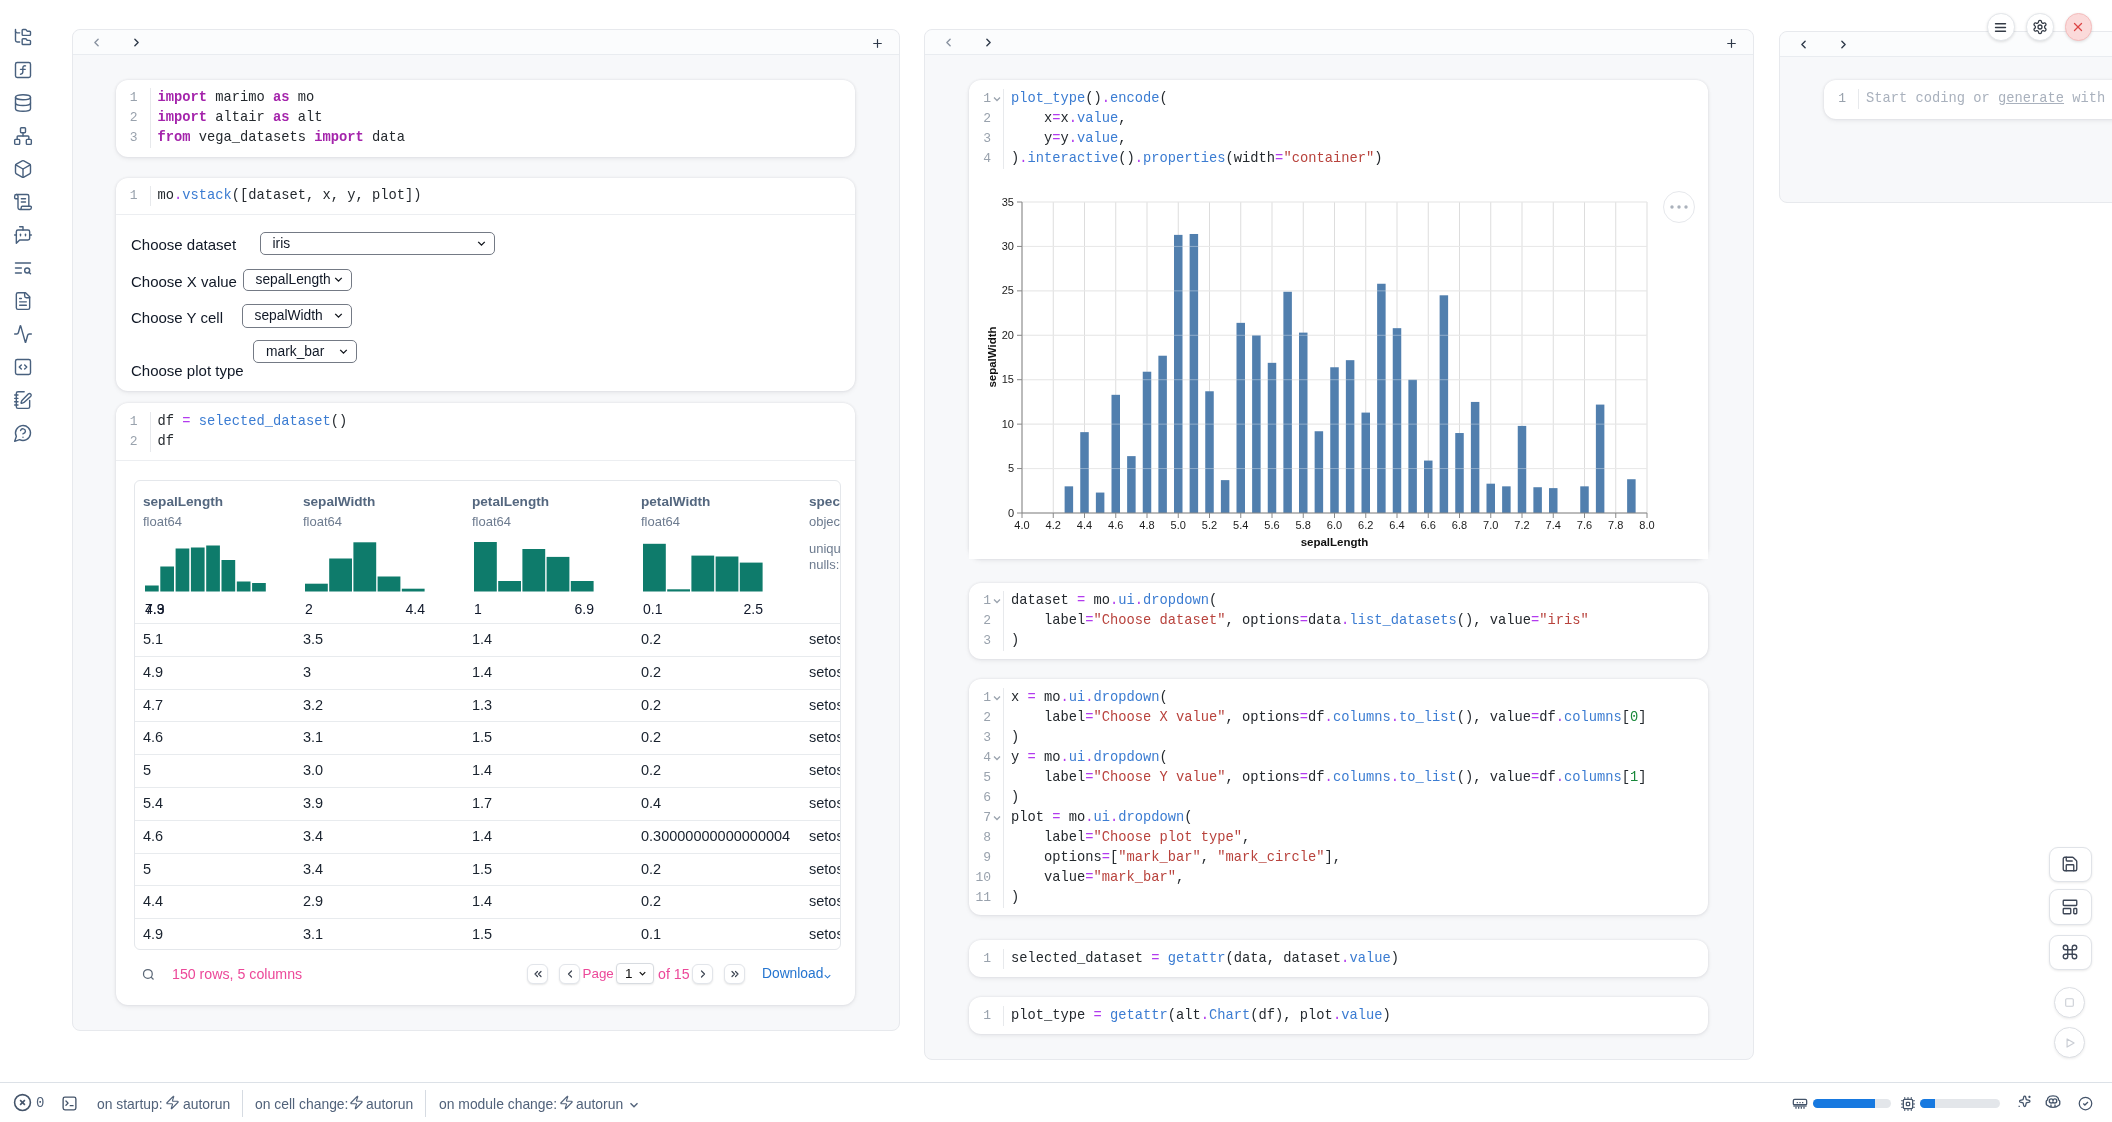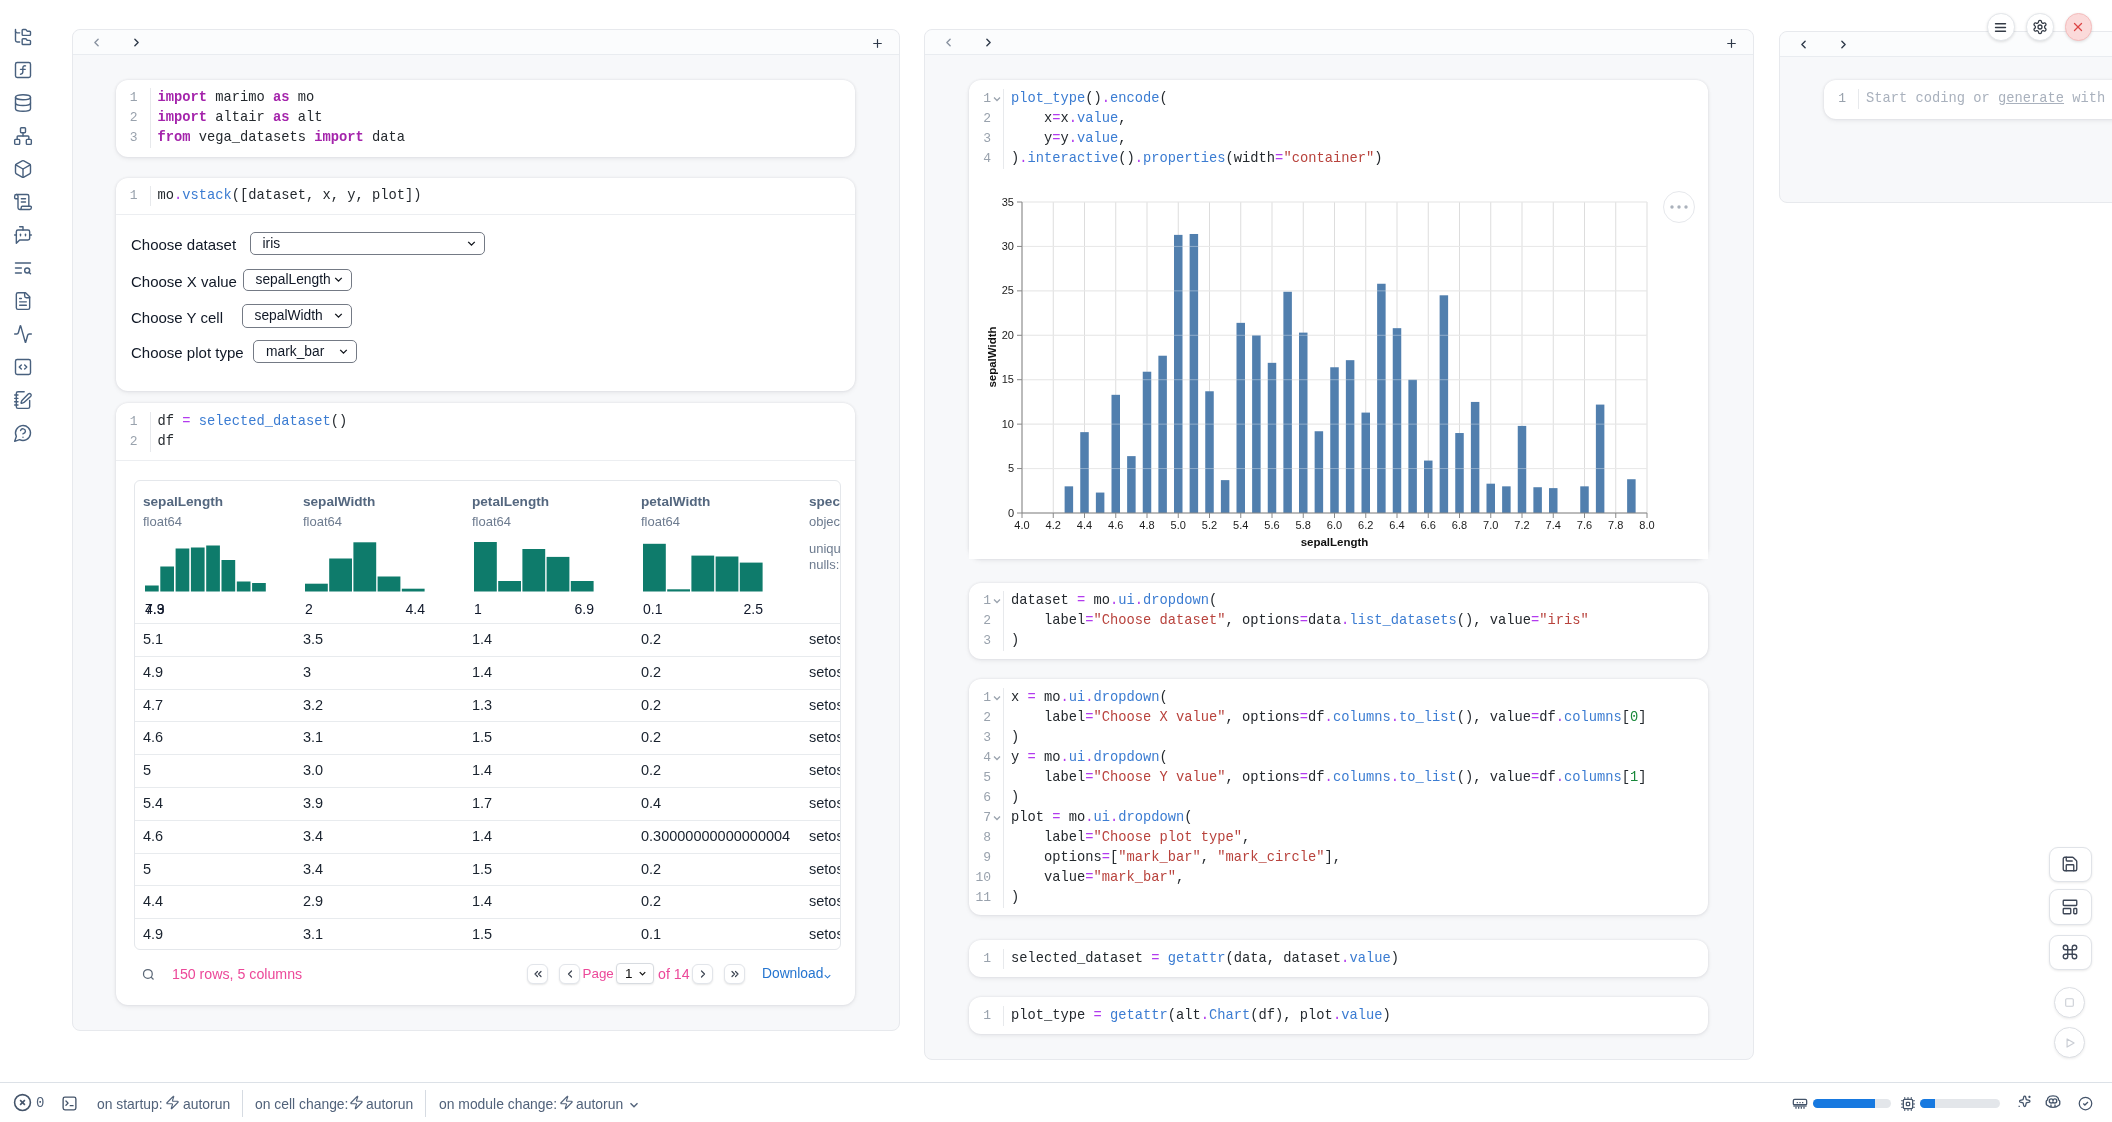--- a/index.html
+++ b/index.html
@@ -150,41 +150,41 @@
         <div class="cl"><span class="ln">2</span><span class="lc"><span class="k">import</span> altair <span class="k">as</span> alt</span></div>
         <div class="cl"><span class="ln">3</span><span class="lc"><span class="k">from</span> vega_datasets <span class="k">import</span> data</span></div>
       </div>
     </div>
     <div class="cell" style="left:42.5px;top:147.5px;width:739px;height:213.5px">
       <div class="code" style="padding:8.5px 0">
         <div class="cl"><span class="ln">1</span><span class="lc">mo<span class="o">.</span><span class="f">vstack</span>([dataset, x, y, plot])</span></div>
       </div>
       <div class="divider" style="top:36px"></div>
       <div class="lbl" style="left:15.5px;top:58.5px">Choose dataset</div>
-      <div class="sel" style="left:134px;top:54.5px;width:235px;height:23px">
+      <div class="sel" style="left:144px;top:54.5px;width:235px;height:23px">
         <span>iris</span>
         <svg width="13" height="13" viewBox="0 0 24 24" fill="none" stroke="#14181f" stroke-width="2.6">
           <path d="m6 9 6 6 6-6"></path>
         </svg>
       </div>
       <div class="lbl" style="left:15.5px;top:95.0px">Choose X value</div>
       <div class="sel" style="left:127.0px;top:91.0px;width:109.5px;height:22.5px">
         <span>sepalLength</span>
         <svg width="13" height="13" viewBox="0 0 24 24" fill="none" stroke="#14181f" stroke-width="2.6">
           <path d="m6 9 6 6 6-6"></path>
         </svg>
       </div>
       <div class="lbl" style="left:15.5px;top:131.0px">Choose Y cell</div>
       <div class="sel" style="left:126.0px;top:126.5px;width:110px;height:23.5px">
         <span>sepalWidth</span>
         <svg width="13" height="13" viewBox="0 0 24 24" fill="none" stroke="#14181f" stroke-width="2.6">
           <path d="m6 9 6 6 6-6"></path>
         </svg>
       </div>
-      <div class="lbl" style="left:15.5px;top:166px">Choose plot type</div>
+      <div class="lbl" style="left:15.5px;top:184px">Choose plot type</div>
       <div class="sel" style="left:137.5px;top:162.5px;width:104px;height:23px">
         <span>mark_bar</span>
         <svg width="13" height="13" viewBox="0 0 24 24" fill="none" stroke="#14181f" stroke-width="2.6">
           <path d="m6 9 6 6 6-6"></path>
         </svg>
       </div>
     </div>
     <div class="cell" style="left:42.5px;top:373px;width:739px;height:602px">
       <div class="code" style="padding:8.5px 0">
         <div class="cl"><span class="ln">1</span><span class="lc">df <span class="o">=</span> <span class="f">selected_dataset</span>()</span></div>
@@ -327,21 +327,21 @@
       </div>
       <div class="pgb" style="left:443.5px;top:560.5px">
         <svg width="12" height="12" viewBox="0 0 24 24" fill="none" stroke="#3e4653" stroke-width="2.4" stroke-linecap="round" stroke-linejoin="round">
           <path d="m15 18-6-6 6-6"></path>
         </svg>
       </div>
       <div class="abs tfoot" style="left:467px;top:563.0px;font-size:13.4px">Page</div>
       <div class="abs psel" style="left:500.5px;top:560.0px">1<svg width="11" height="11" viewBox="0 0 24 24" fill="none" stroke="#111" stroke-width="2.6">
           <path d="m6 9 6 6 6-6"></path>
         </svg></div>
-      <div class="abs tfoot" style="left:542.5px;top:563.0px">of 14</div>
+      <div class="abs tfoot" style="left:542.5px;top:563.0px">of 15</div>
       <div class="pgb" style="left:576.5px;top:560.5px">
         <svg width="12" height="12" viewBox="0 0 24 24" fill="none" stroke="#3e4653" stroke-width="2.4" stroke-linecap="round" stroke-linejoin="round">
           <path d="m9 18 6-6-6-6"></path>
         </svg>
       </div>
       <div class="pgb" style="left:608.5px;top:560.5px">
         <svg width="12" height="12" viewBox="0 0 24 24" fill="none" stroke="#3e4653" stroke-width="2.4" stroke-linecap="round" stroke-linejoin="round">
           <path d="m13 17 5-5-5-5"></path>
           <path d="m6 17 5-5-5-5"></path>
         </svg>

